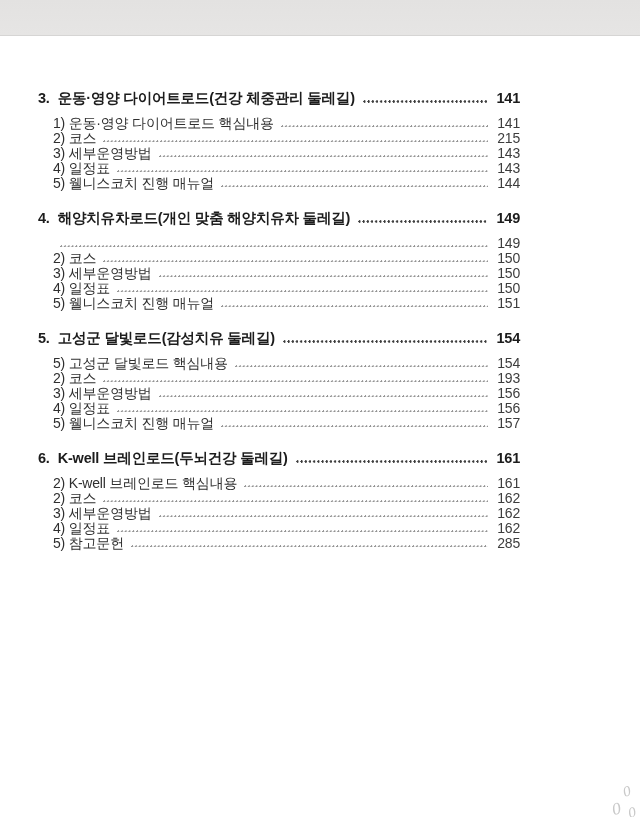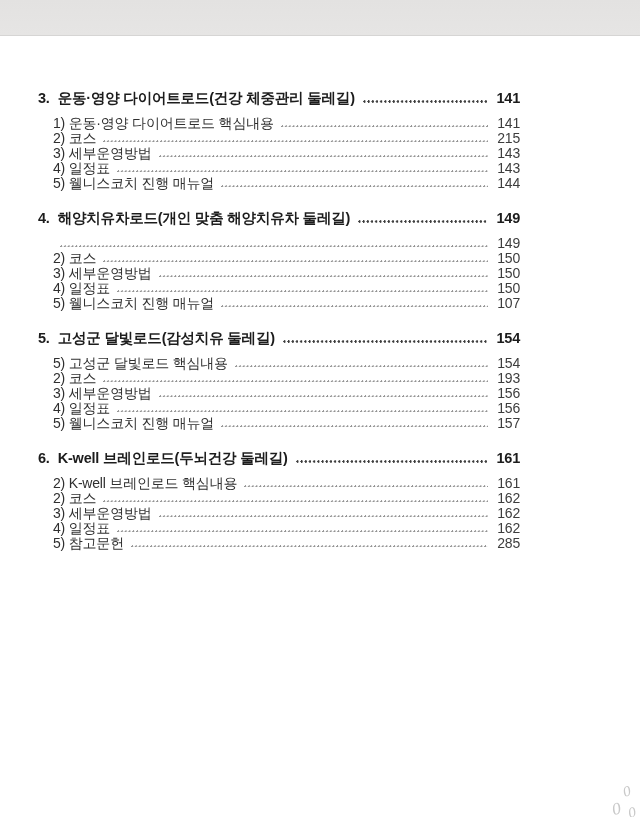--- a/index.html
+++ b/index.html
@@ -125,21 +125,21 @@
       <span class="page-no">150</span>
     </div>
     <div class="i-row">
       <span>4) 일정표</span>
       <span class="leader"></span>
       <span class="page-no">150</span>
     </div>
     <div class="i-row">
       <span>5) 웰니스코치 진행 매뉴얼</span>
       <span class="leader"></span>
-      <span class="page-no">107</span>
+      <span class="page-no">151</span>
     </div>
   </div>
 
   <div class="sec">
     <div class="h-row">
       <span class="h-num">5.</span>
       <span class="h-title">고성군 달빛로드(감성치유 둘레길)</span>
       <span class="leader"></span>
       <span class="page-no">154</span>
     </div>

